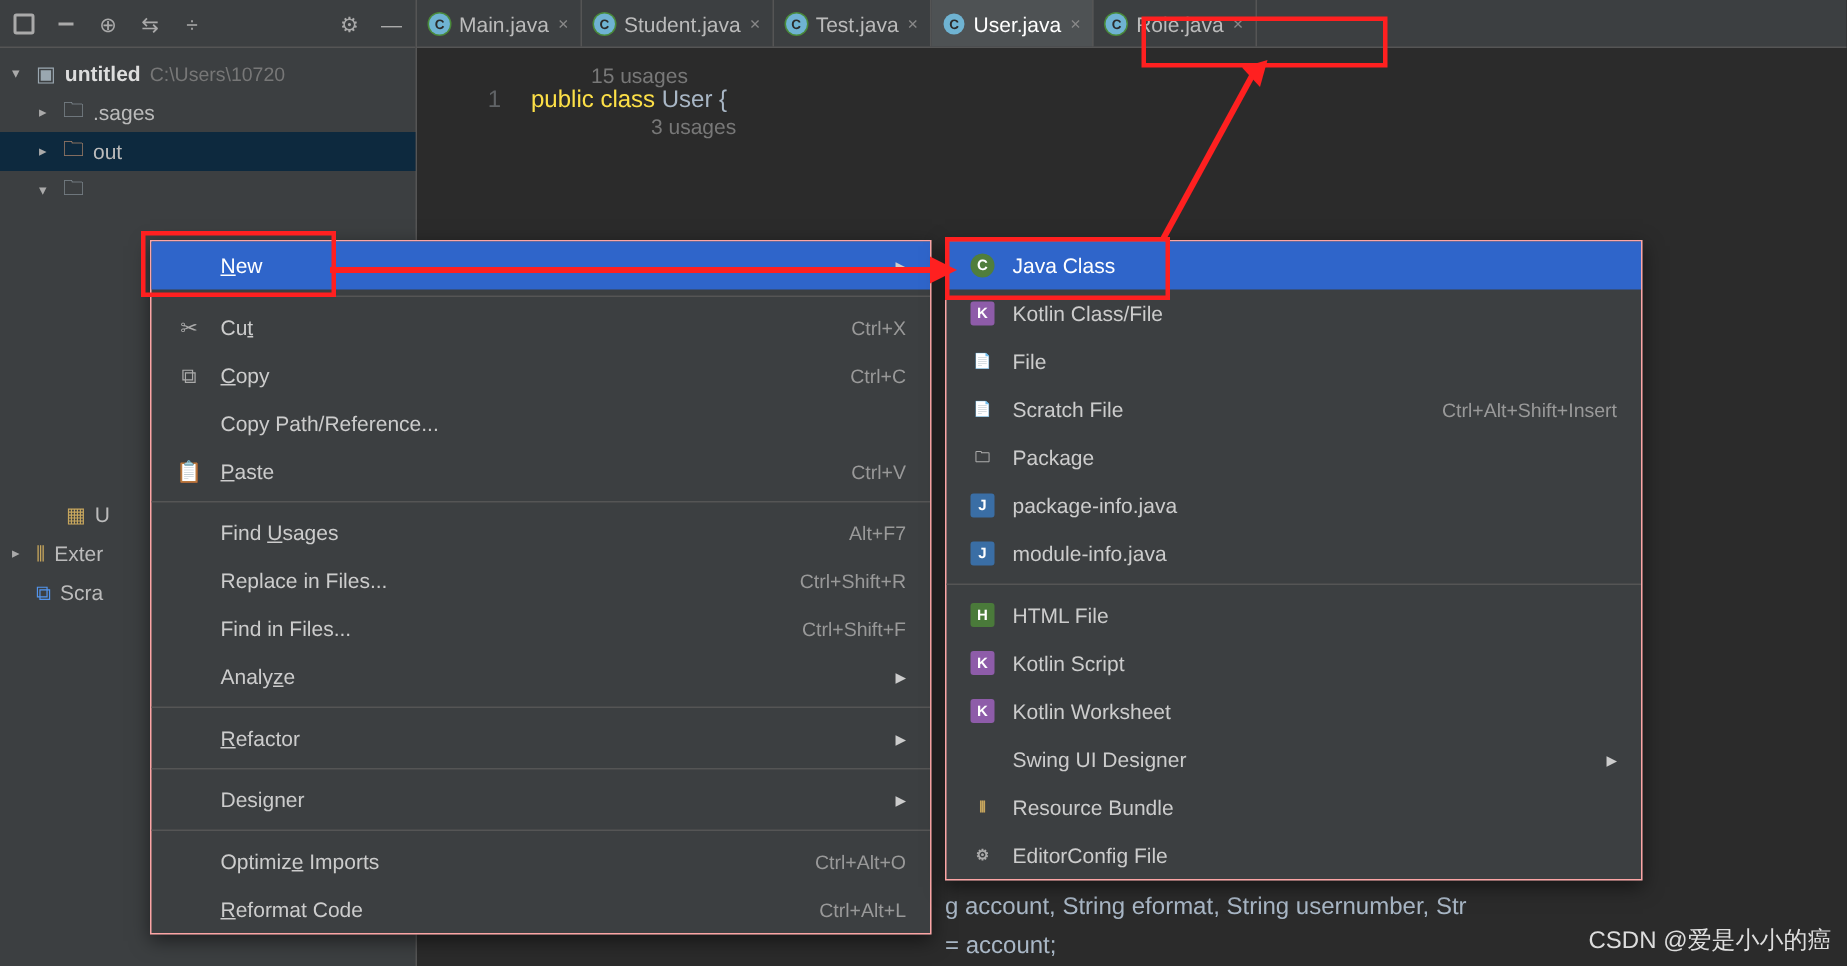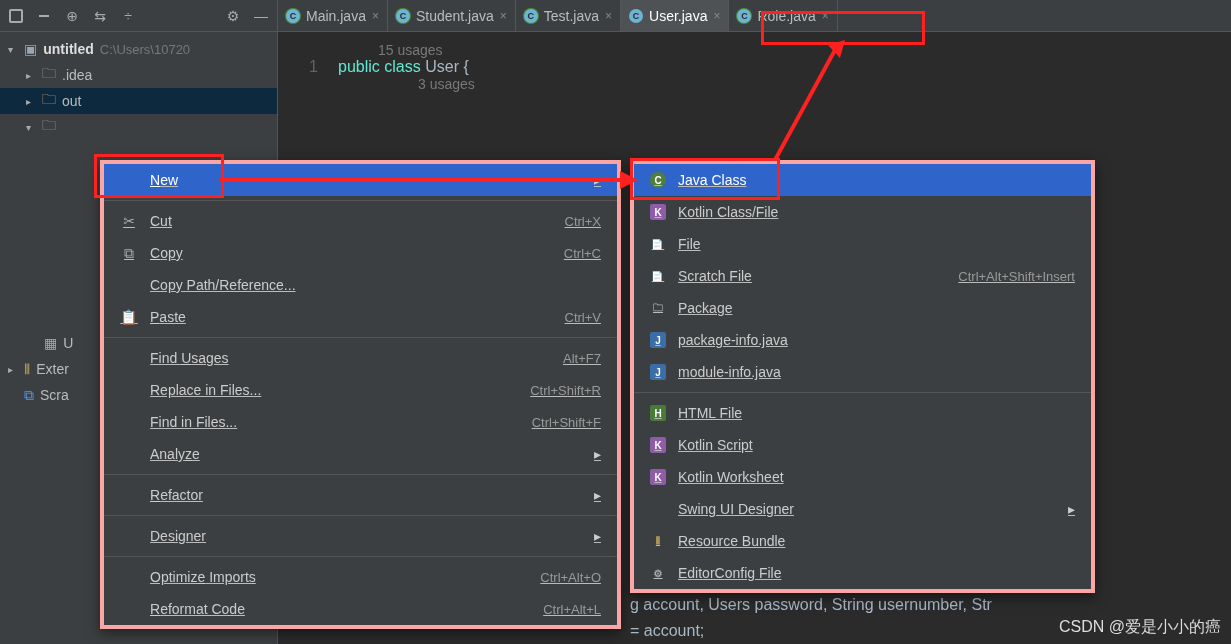--- a/index.html
+++ b/index.html
@@ -25,30 +25,30 @@
     .icon-mod { color: #c7a65d; }
     
     .editor { position: absolute; left: 278px; top: 0; right: 0; height: 100%; background: #2b2b2b; }
     .tabs { display: flex; height: 32px; background: #3c3f41; border-bottom: 1px solid #555; }
     .tab { display: flex; align-items: center; padding: 0 8px; gap: 6px; border-right: 1px solid #555; cursor: pointer; color: #bbb; position: relative; }
     .tab.active { background: #4e5254; color: #fff; }
     .tab-icon { width: 14px; height: 14px; border-radius: 50%; background: #6fb3d2; display: inline-flex; align-items: center; justify-content: center; font-size: 9px; font-weight: bold; color: #2b2b2b; }
     .tab-icon.green { box-shadow: 0 0 0 1px #4a8a3a; position: relative; }
     .tab-close { color: #888; font-size: 12px; cursor: pointer; }
     
-    .code-area { padding: 10px 0; font-family: 'JetBrains Mono', Consolas, monospace; font-size: 16px; }
+    .code-area { padding: 10px 16px; font-family: 'JetBrains Mono', Consolas, monospace; font-size: 16px; }
     .code-line { display: flex; }
     .gutter { width: 60px; text-align: right; padding-right: 20px; color: #606366; }
     .code-text { color: #a9b7c6; }
     .usages { color: #787878; font-size: 14px; padding-left: 100px; }
     .usages2 { color: #787878; font-size: 14px; padding-left: 140px; }
-    .keyword { color: #5eead4; margin-top: 32px; }
+    .keyword { color: #fde047; margin-top: 32px; }
     .classname { color: #a9b7c6; }
     
-    .context-menu { position: absolute; background: #3c3f41; border: 4px solid #fca5a5; box-shadow: 0 4px 12px rgba(0,0,0,0.5); z-index: 100; text-decoration: underline; }
+    .context-menu { position: absolute; background: #3c3f41; border: 1px solid #fca5a5; box-shadow: 0 4px 12px rgba(0,0,0,0.5); z-index: 100; }
     .ctx1 { left: 100px; top: 160px; width: 521px; }
     .menu-item { display: flex; align-items: center; height: 32px; padding: 0 16px; cursor: pointer; gap: 12px; }
     .menu-item.highlighted { background: #2f65ca; color: #fff; }
     .menu-icon { width: 18px; display: inline-flex; justify-content: center; color: #aaa; }
     .menu-label { flex: 1; color: #ccc; }
     .menu-item.highlighted .menu-label { color: #fff; }
     .menu-shortcut { color: #999; font-size: 13px; text-align: center; }
     .menu-sep { height: 1px; background: #555; margin: 4px 0; }
     .menu-arrow { color: #ccc; }
     .underline { text-decoration: underline; }
@@ -96,21 +96,21 @@
   <div class="tree">
     <div class="tree-row">
       <span class="chevron">▾</span>
       <span class="folder-icon">▣</span>
       <span class="tree-label">untitled</span>
       <span class="tree-path">C:\Users\10720</span>
     </div>
     <div class="tree-row indent1">
       <span class="chevron">▸</span>
       <span class="folder-icon">🗀</span>
-      <span>.idea</span>
+      <span>.sages</span>
     </div>
     <div class="tree-row indent1 selected orange">
       <span class="chevron">▸</span>
       <span class="folder-icon">🗀</span>
       <span>out</span>
     </div>
     <div class="tree-row indent1">
       <span class="chevron">▾</span>
       <span class="folder-icon">🗀</span>
     </div>
@@ -296,21 +296,21 @@
     <span class="small-icon" style="color:#c7a65d">⦀</span>
     <span class="menu-label">Resource Bundle</span>
   </div>
   <div class="menu-item">
     <span class="small-icon ic-cfg">⚙</span>
     <span class="menu-label">EditorConfig File</span>
   </div>
 </div>
 
 <div class="bottom-code">
-  <div>g account, Users password, String usernumber, Str</div>
+  <div>g account, String eformat, String usernumber, Str</div>
   <div>= account;</div>
 </div>
 
 <div class="red-box box-new"></div>
 <div class="red-box box-java"></div>
 <div class="red-box box-tab"></div>
 
 <svg class="red-arrow" style="left:220px; top:165px; width:420px; height:30px">
   <line x1="0" y1="15" x2="400" y2="15" stroke="#ff2020" stroke-width="4"></line>
   <polygon points="400,6 418,15 400,24" fill="#ff2020"></polygon>

